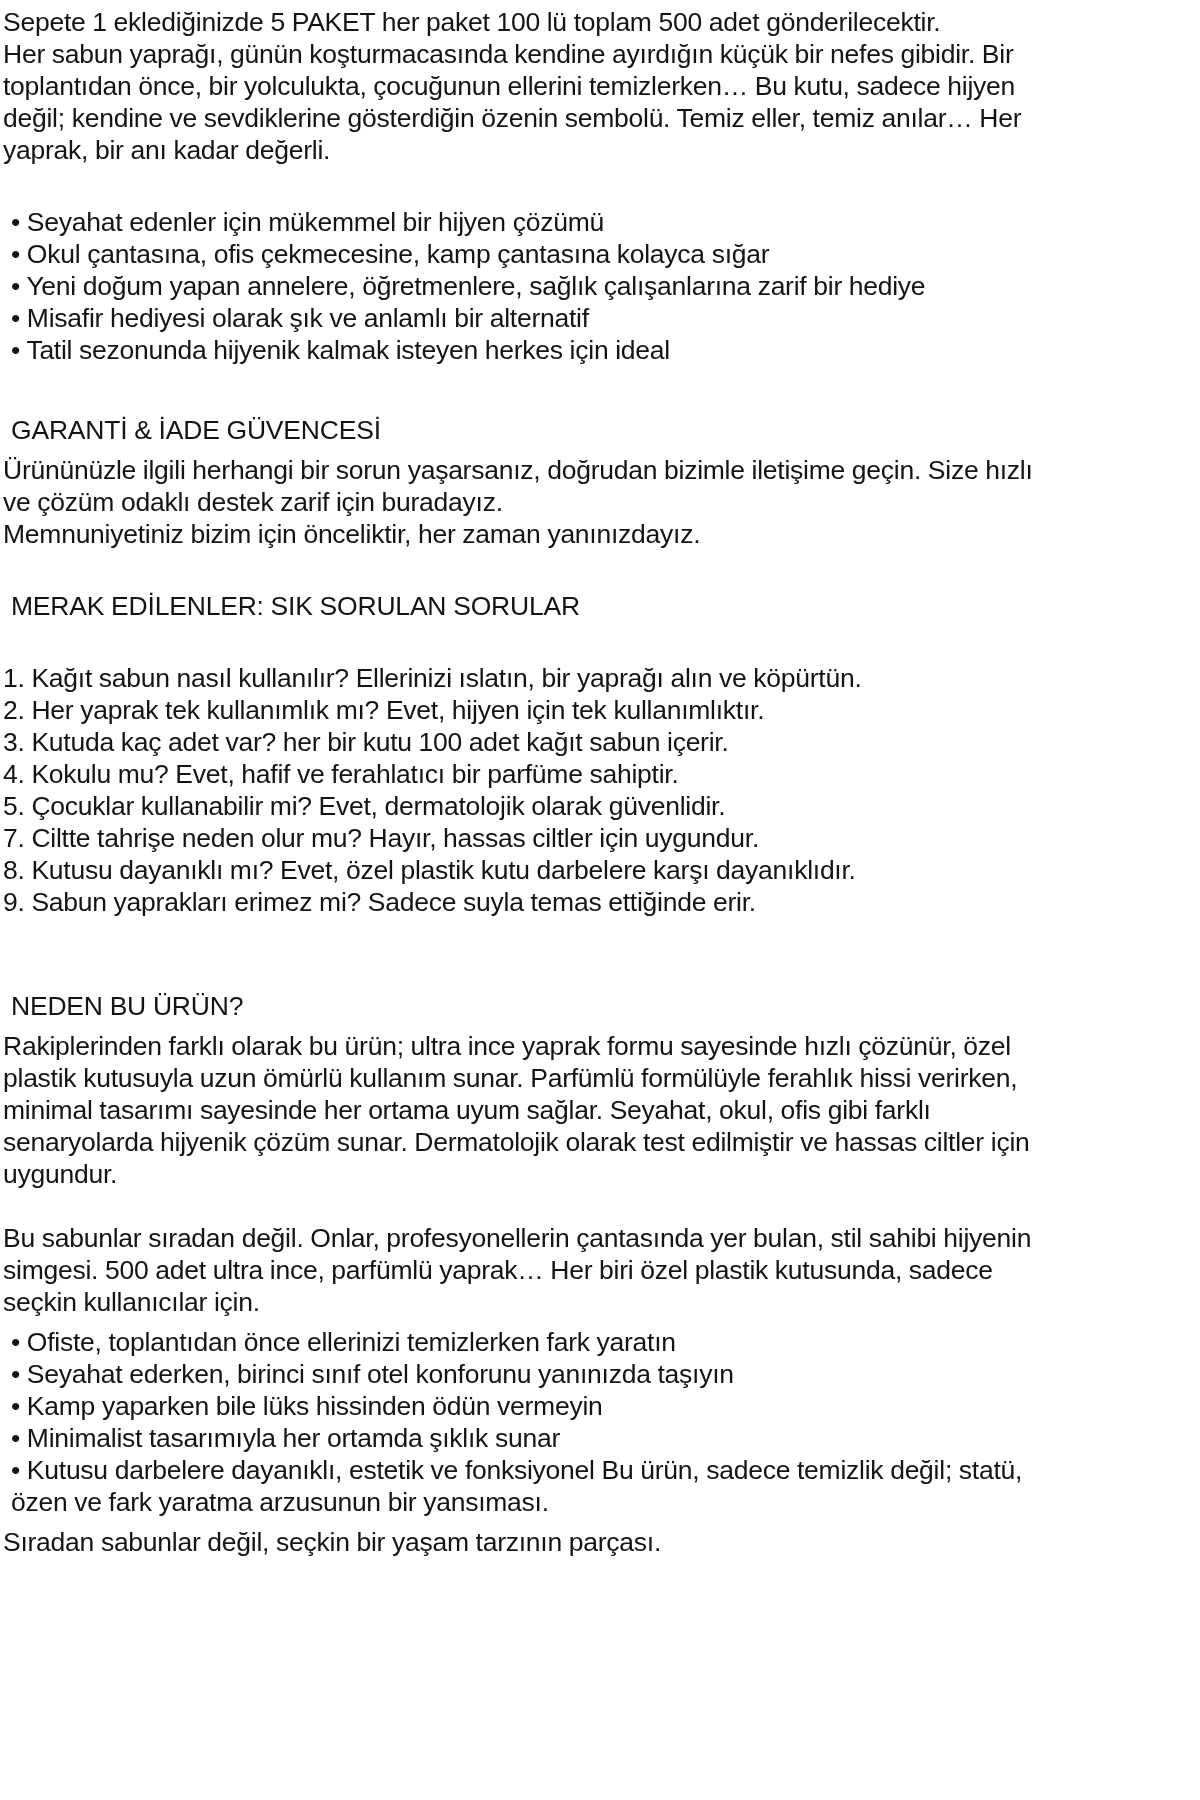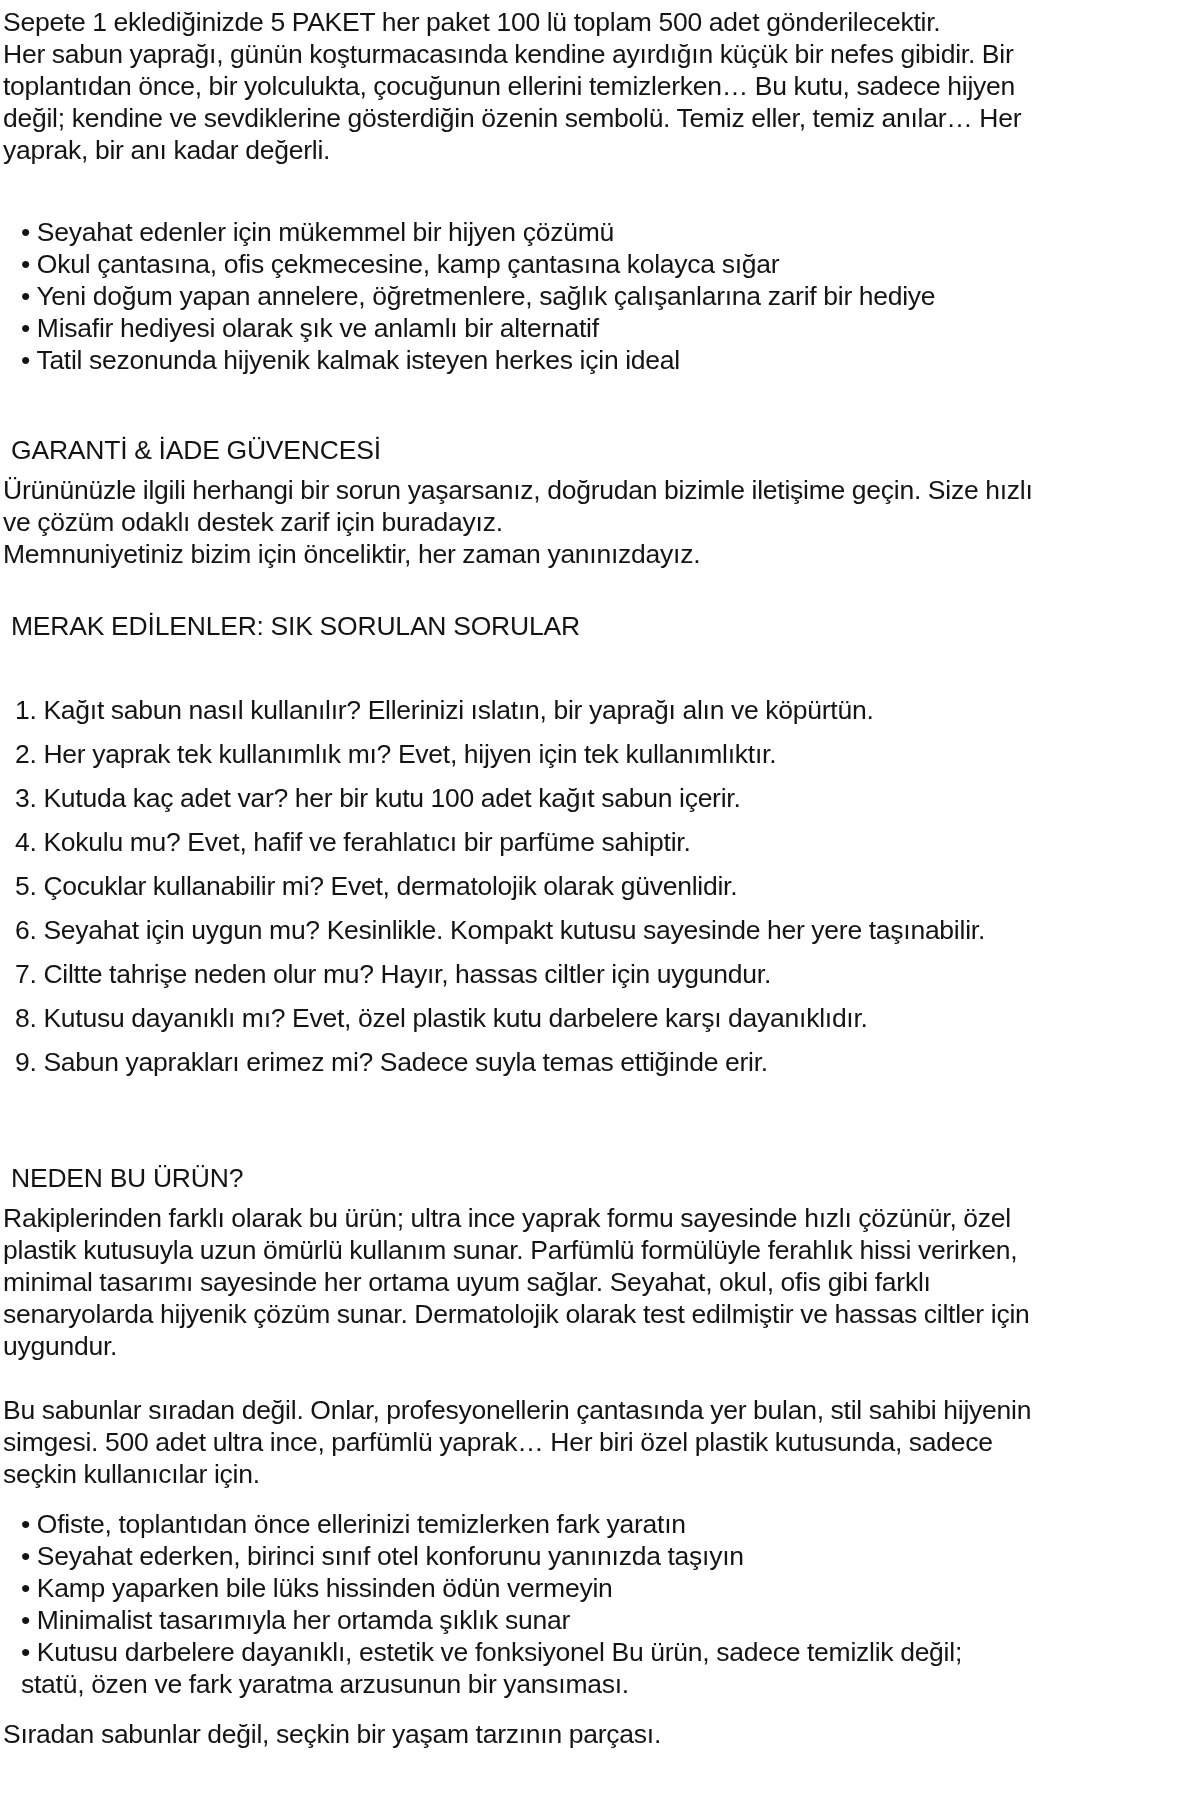--- a/index.html
+++ b/index.html
@@ -37,35 +37,35 @@
   }
   
   .gap-1 { height: 32px; }
   .gap-2 { height: 64px; }
 
   .para {
     margin: 0;
     white-space: normal;
   }
   .bullet-list {
-    margin: 18px;
+    margin: 8px;
     padding: 0;
     list-style: none;
   }
   .bullet-list li {
     margin: 0;
     padding: 0;
   }
   .faq-list {
     margin: 0;
     padding: 0;
     list-style: none;
   }
   .faq-list li {
-    margin: 12px;
+    margin: 0;
     padding: 0;
   }
   .heading {
     margin: 8px;
     font-size: 26.5px;
     line-height: 32px;
     font-weight: 400;
     letter-spacing: -0.2px;
   }
 </style>
@@ -99,21 +99,20 @@
     <p class="heading block">MERAK EDİLENLER: SIK SORULAN SORULAR</p>
 
     <div class="gap-1"></div>
 
     <ul class="faq-list">
       <li>1. Kağıt sabun nasıl kullanılır? Ellerinizi ıslatın, bir yaprağı alın ve köpürtün.</li>
       <li>2. Her yaprak tek kullanımlık mı? Evet, hijyen için tek kullanımlıktır.</li>
       <li>3. Kutuda kaç adet var? her bir kutu 100 adet kağıt sabun içerir.</li>
       <li>4. Kokulu mu? Evet, hafif ve ferahlatıcı bir parfüme sahiptir.</li>
       <li>5. Çocuklar kullanabilir mi? Evet, dermatolojik olarak güvenlidir.</li>
-      <li>6. Seyahat için uygun mu? Kesinlikle. Kompakt kutusu sayesinde her yere taşınabilir.</li>
       <li>7. Ciltte tahrişe neden olur mu? Hayır, hassas ciltler için uygundur.</li>
       <li>8. Kutusu dayanıklı mı? Evet, özel plastik kutu darbelere karşı dayanıklıdır.</li>
       <li>9. Sabun yaprakları erimez mi? Sadece suyla temas ettiğinde erir.</li>
     </ul>
 
     <div class="gap-2"></div>
 
     <p class="heading block">NEDEN BU ÜRÜN?</p>
     <p class="para block">Rakiplerinden farklı olarak bu ürün; ultra ince yaprak formu sayesinde hızlı çözünür, özel plastik kutusuyla uzun ömürlü kullanım sunar. Parfümlü formülüyle ferahlık hissi verirken, minimal tasarımı sayesinde her ortama uyum sağlar. Seyahat, okul, ofis gibi farklı senaryolarda hijyenik çözüm sunar. Dermatolojik olarak test edilmiştir ve hassas ciltler için uygundur.</p>
 

